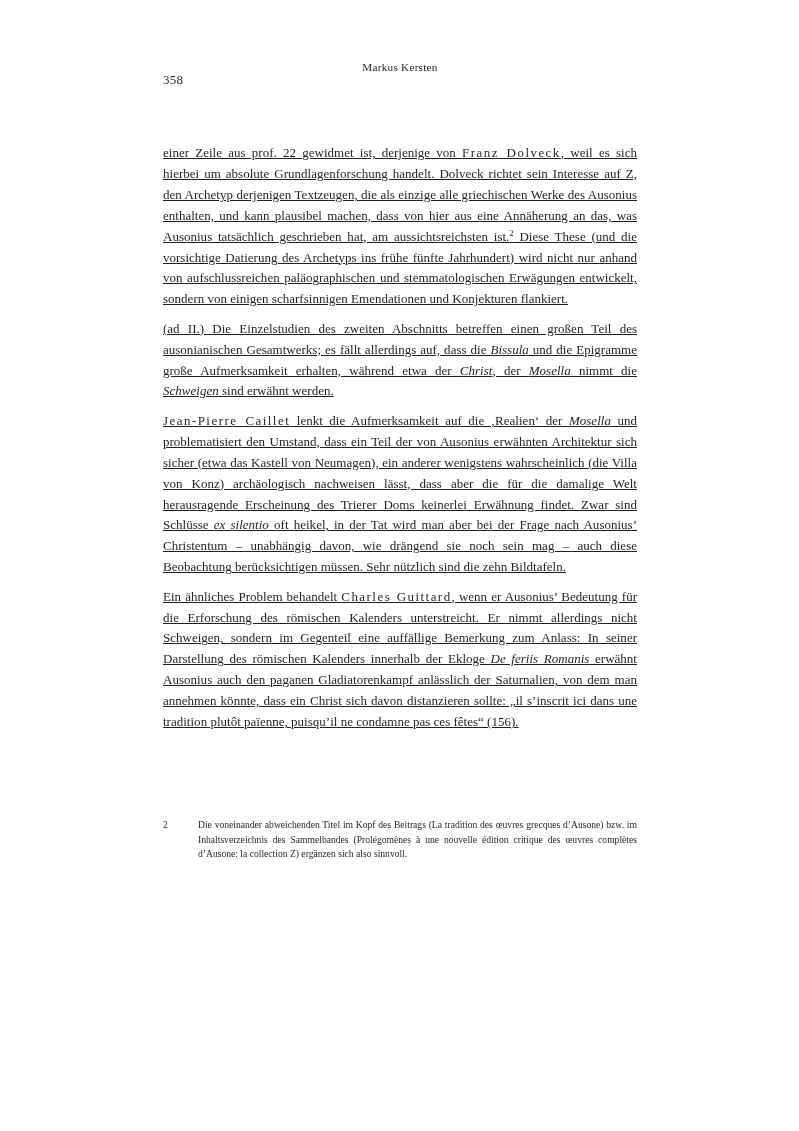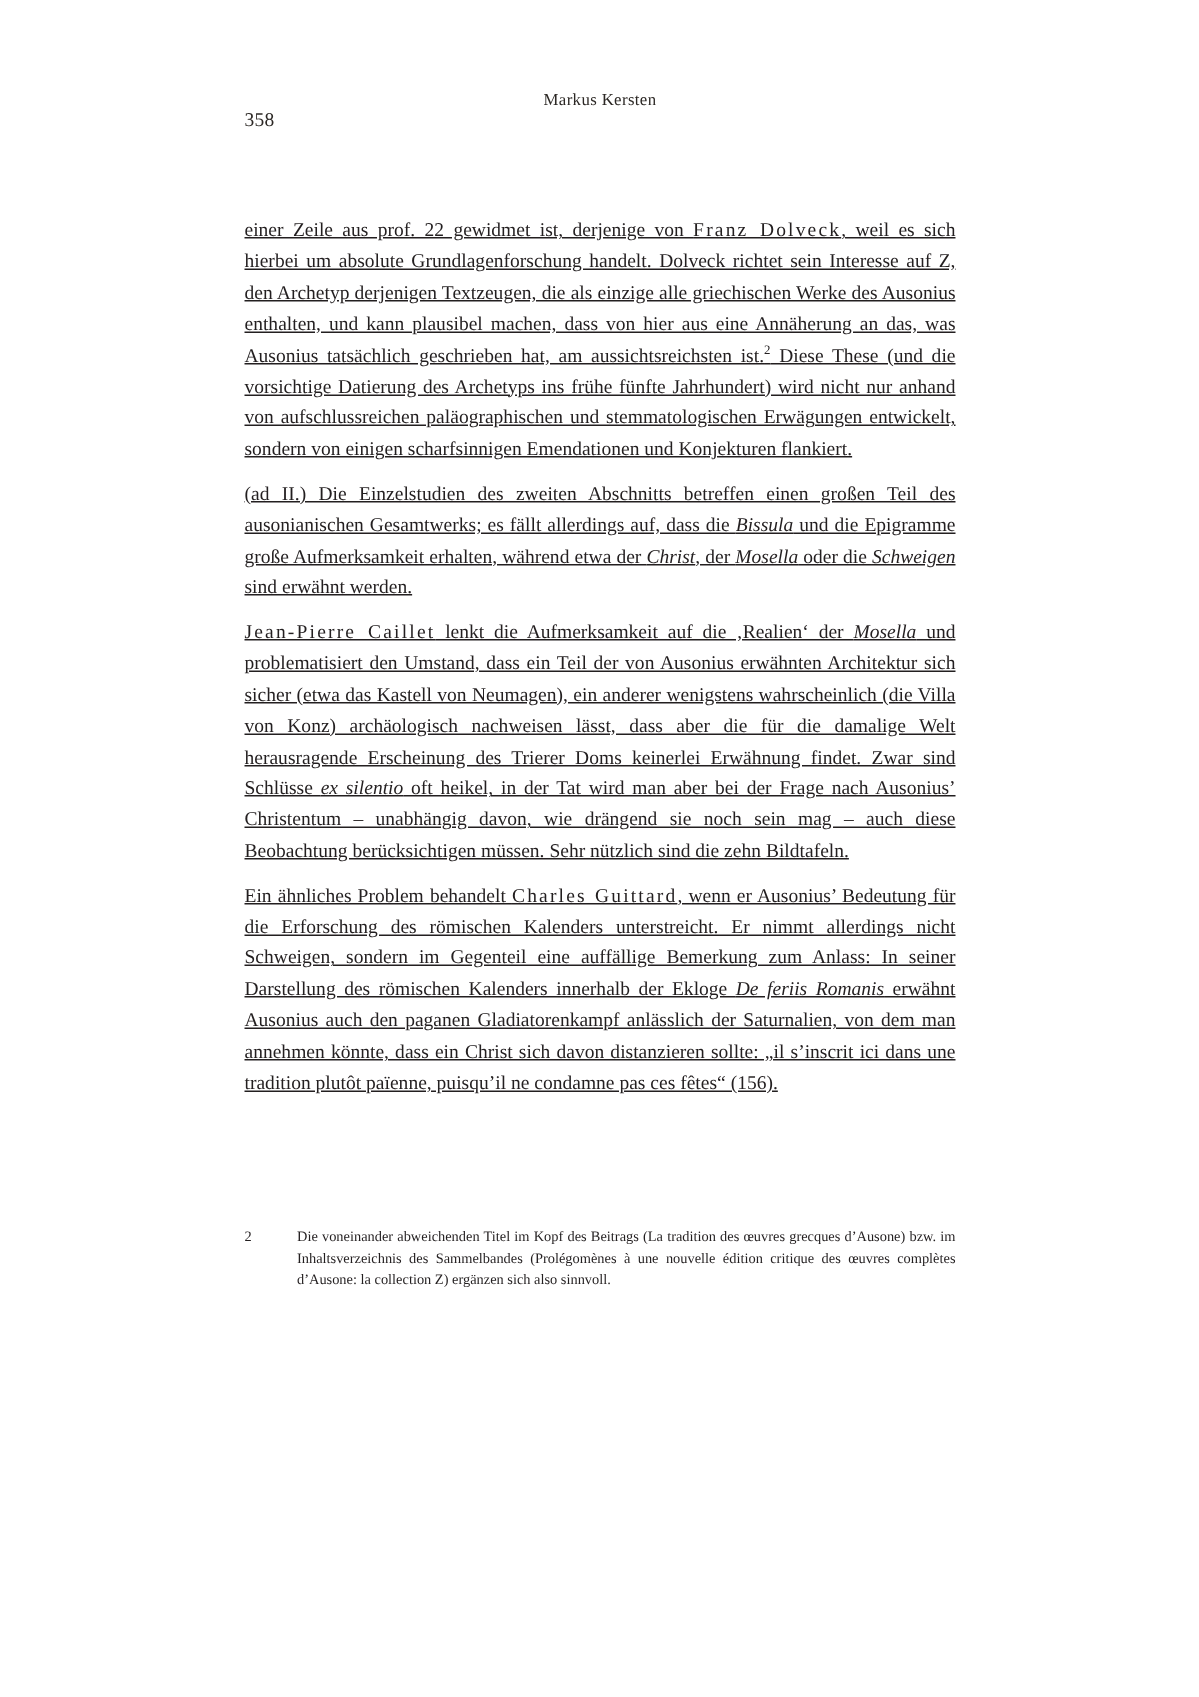--- a/index.html
+++ b/index.html
@@ -114,21 +114,21 @@
 
 <div class="page">
 
   <div class="runninghead">
     <div class="head-title">Markus Kersten</div>
     <div class="folio">358</div>
   </div>
 
   <div class="textblock">
     <p class="para"><span>einer Zeile aus prof. 22 gewidmet ist, derjenige von </span><span class="sp">Franz Dolveck</span><span>, weil es sich hierbei um absolute Grundlagenforschung handelt. Dolveck richtet sein Interesse auf Z, den Archetyp derjenigen Textzeugen, die als einzige alle griechischen Werke des Ausonius enthalten, und kann plausibel machen, dass von hier aus eine Annäherung an das, was Ausonius tatsächlich geschrieben hat, am aussichtsreichsten ist.</span><sup class="fnref">2</sup><span> Diese These (und die vorsichtige Datierung des Archetyps ins frühe fünfte Jahrhundert) wird nicht nur anhand von aufschlussreichen paläographischen und stemmatologischen Erwägungen entwickelt, sondern von einigen scharfsinnigen Emendationen und Konjekturen flankiert.</span></p>
-    <p class="para"><span>(ad II.) Die Einzelstudien des zweiten Abschnitts betreffen einen großen Teil des ausonianischen Gesamtwerks; es fällt allerdings auf, dass die </span><i>Bissula</i><span> und die Epigramme große Aufmerksamkeit erhalten, während etwa der </span><i>Christ</i><span>, der </span><i>Mosella</i><span> oder die </span><i>Schweigen</i><span> sind erwähnt werden.</span></p>
+    <p class="para"><span>(ad II.) Die Einzelstudien des zweiten Abschnitts betreffen einen großen Teil des ausonianischen Gesamtwerks; es fällt allerdings auf, dass die </span><i>Bissula</i><span> und die Epigramme große Aufmerksamkeit erhalten, während etwa der </span><i>Christ</i><span>, der </span><i>Mosella</i><span> nimmt die </span><i>Schweigen</i><span> sind erwähnt werden.</span></p>
     <p class="para"><span class="sp">Jean-Pierre Caillet</span><span> lenkt die Aufmerksamkeit auf die ‚Realien‘ der </span><i>Mosella</i><span> und problematisiert den Umstand, dass ein Teil der von Ausonius erwähnten Architektur sich sicher (etwa das Kastell von Neumagen), ein anderer wenigstens wahrscheinlich (die Villa von Konz) archäologisch nachweisen lässt, dass aber die für die damalige Welt herausragende Erscheinung des Trierer Doms keinerlei Erwähnung findet. Zwar sind Schlüsse </span><i>ex silentio</i><span> oft heikel, in der Tat wird man aber bei der Frage nach Ausonius’ Christentum – unabhängig davon, wie drängend sie noch sein mag – auch diese Beobachtung berücksichtigen müssen. Sehr nützlich sind die zehn Bildtafeln.</span></p>
     <p class="para"><span>Ein ähnliches Problem behandelt </span><span class="sp">Charles Guittard</span><span>, wenn er Ausonius’ Bedeutung für die Erforschung des römischen Kalenders unterstreicht. Er nimmt allerdings nicht Schweigen, sondern im Gegenteil eine auffällige Bemerkung zum Anlass: In seiner Darstellung des römischen Kalenders innerhalb der Ekloge </span><i>De feriis Romanis</i><span> erwähnt Ausonius auch den paganen Gladiatorenkampf anlässlich der Saturnalien, von dem man annehmen könnte, dass ein Christ sich davon distanzieren sollte: „il s’inscrit ici dans une tradition plutôt païenne, puisqu’il ne condamne pas ces fêtes“ (156).</span></p>
   </div>
 
   <div class="footnotes">
     <div class="footnote">
       <span class="fn-num">2</span>
       <span>Die voneinander abweichenden Titel im Kopf des Beitrags (La tradition des œuvres grecques d’Ausone) bzw. im Inhaltsverzeichnis des Sammelbandes (Prolégomènes à une nouvelle édition critique des œuvres complètes d’Ausone: la collection Z) ergänzen sich also sinnvoll.</span>
     </div>
   </div>

